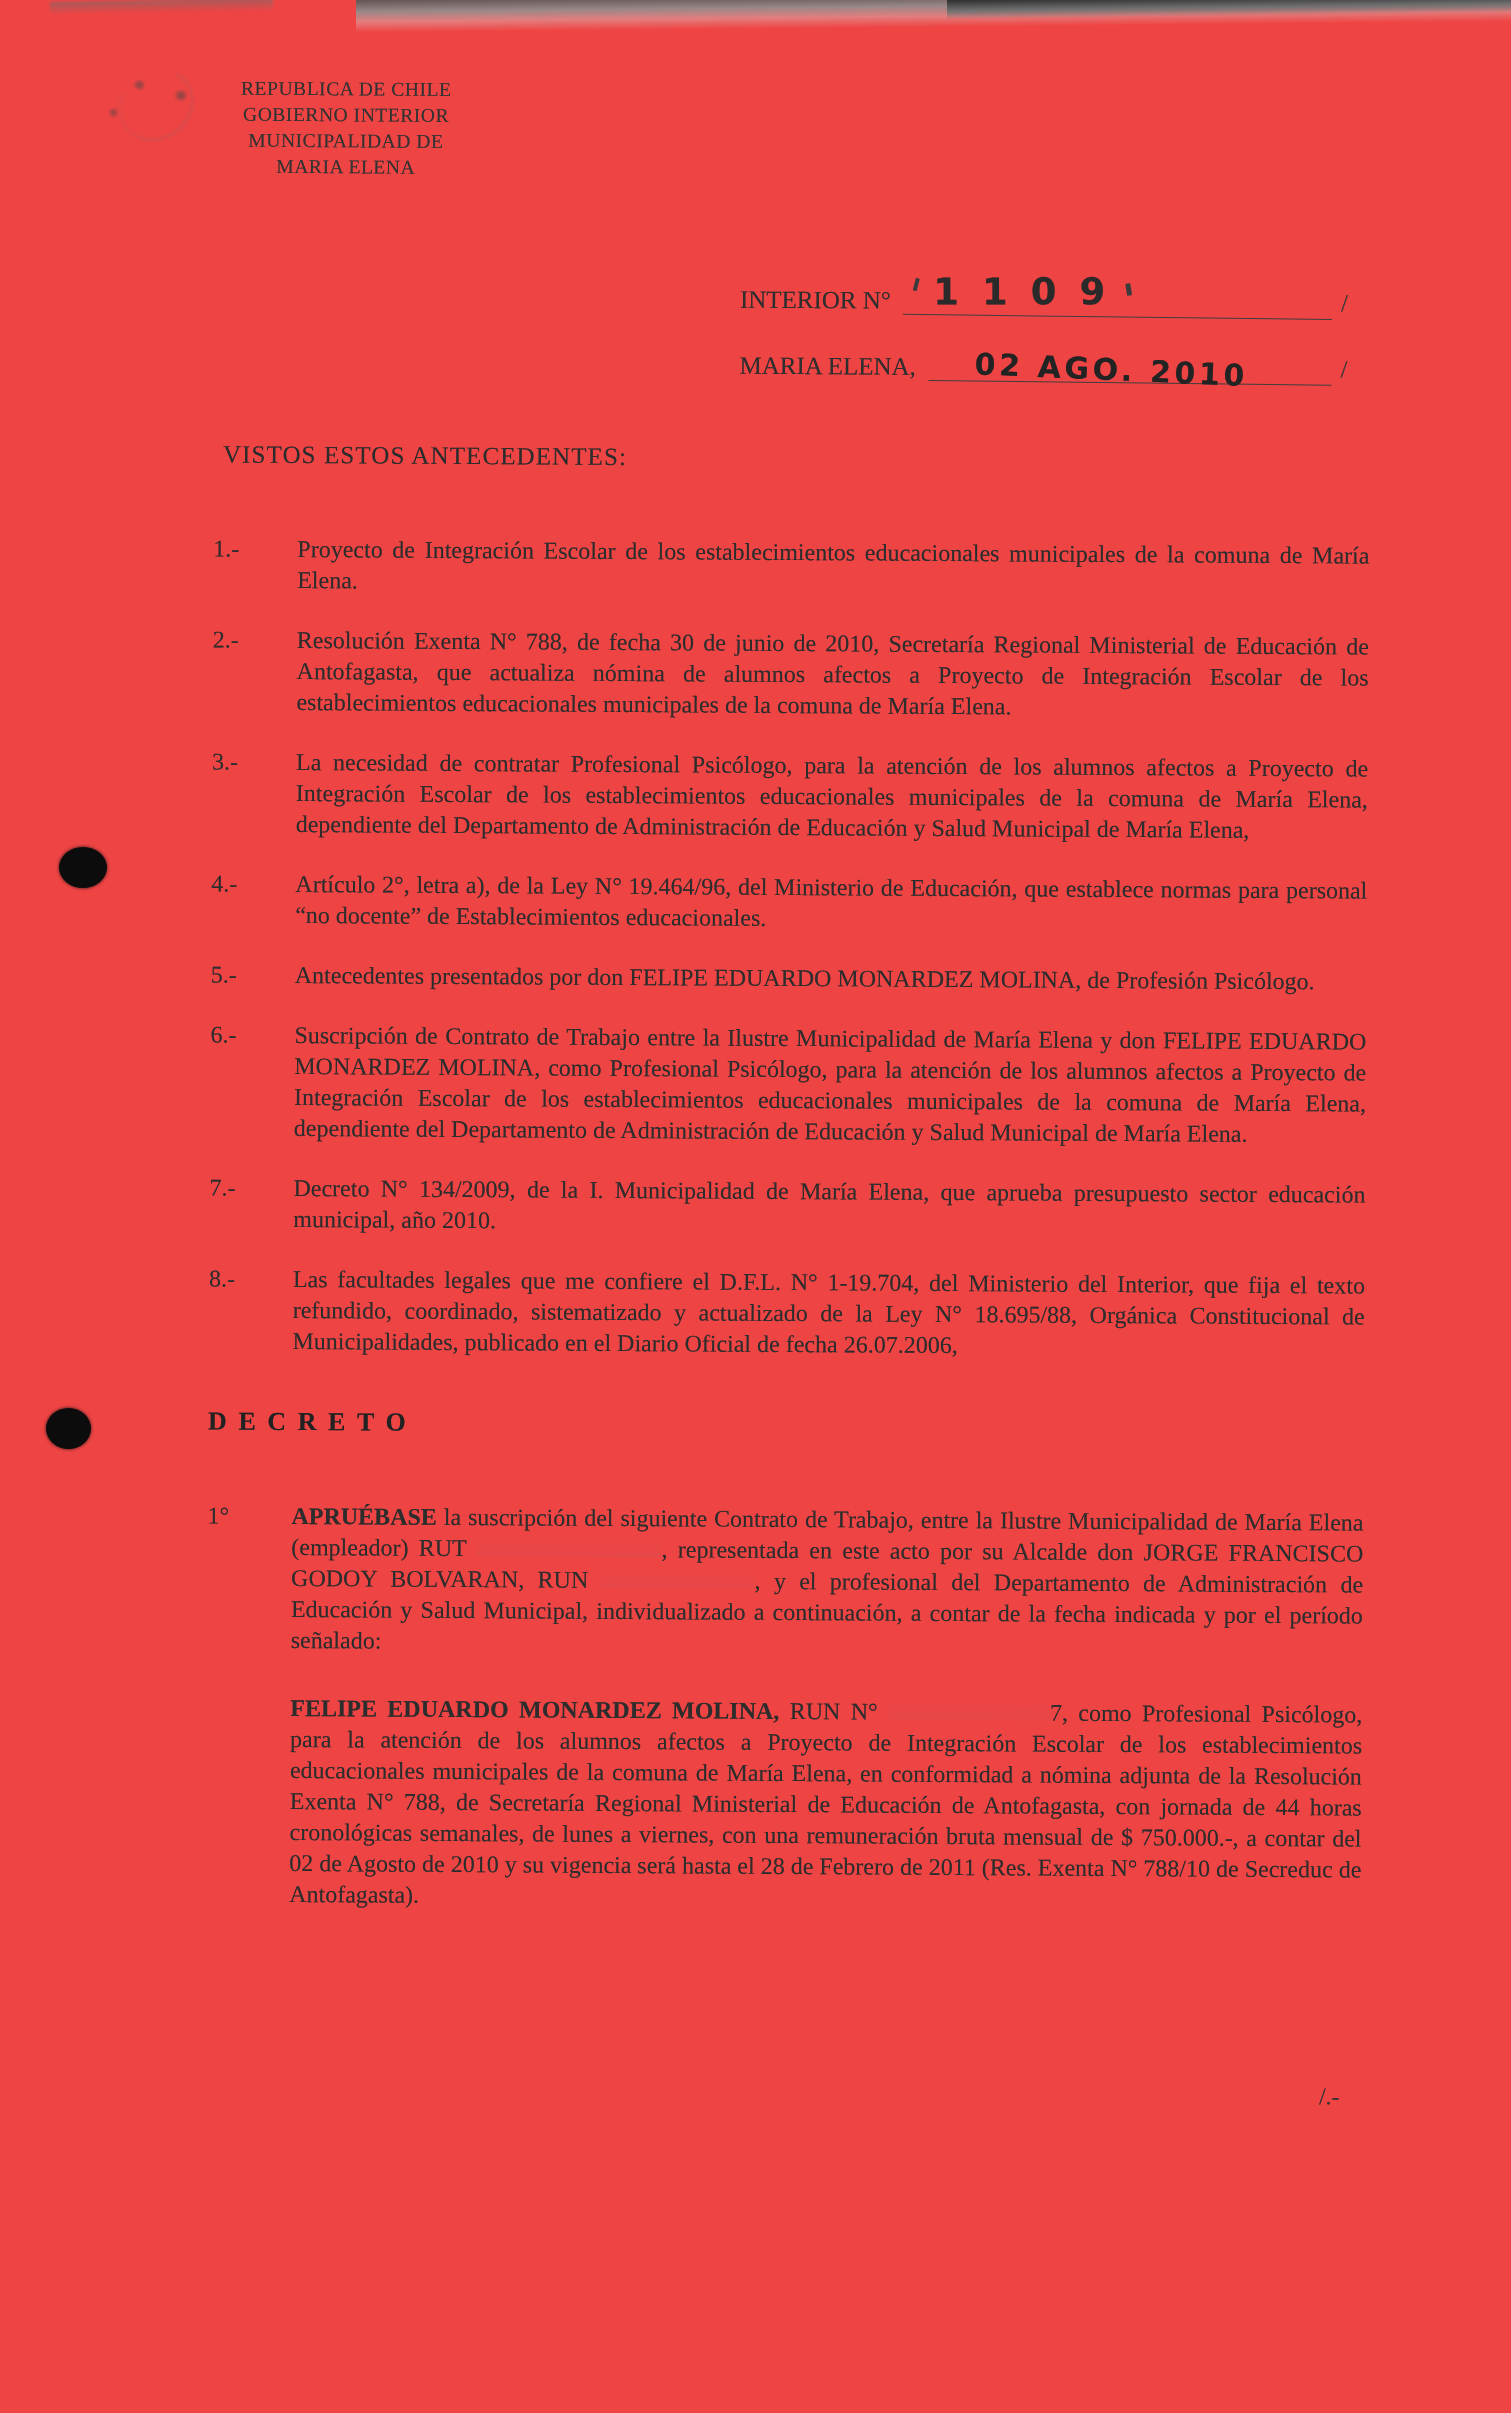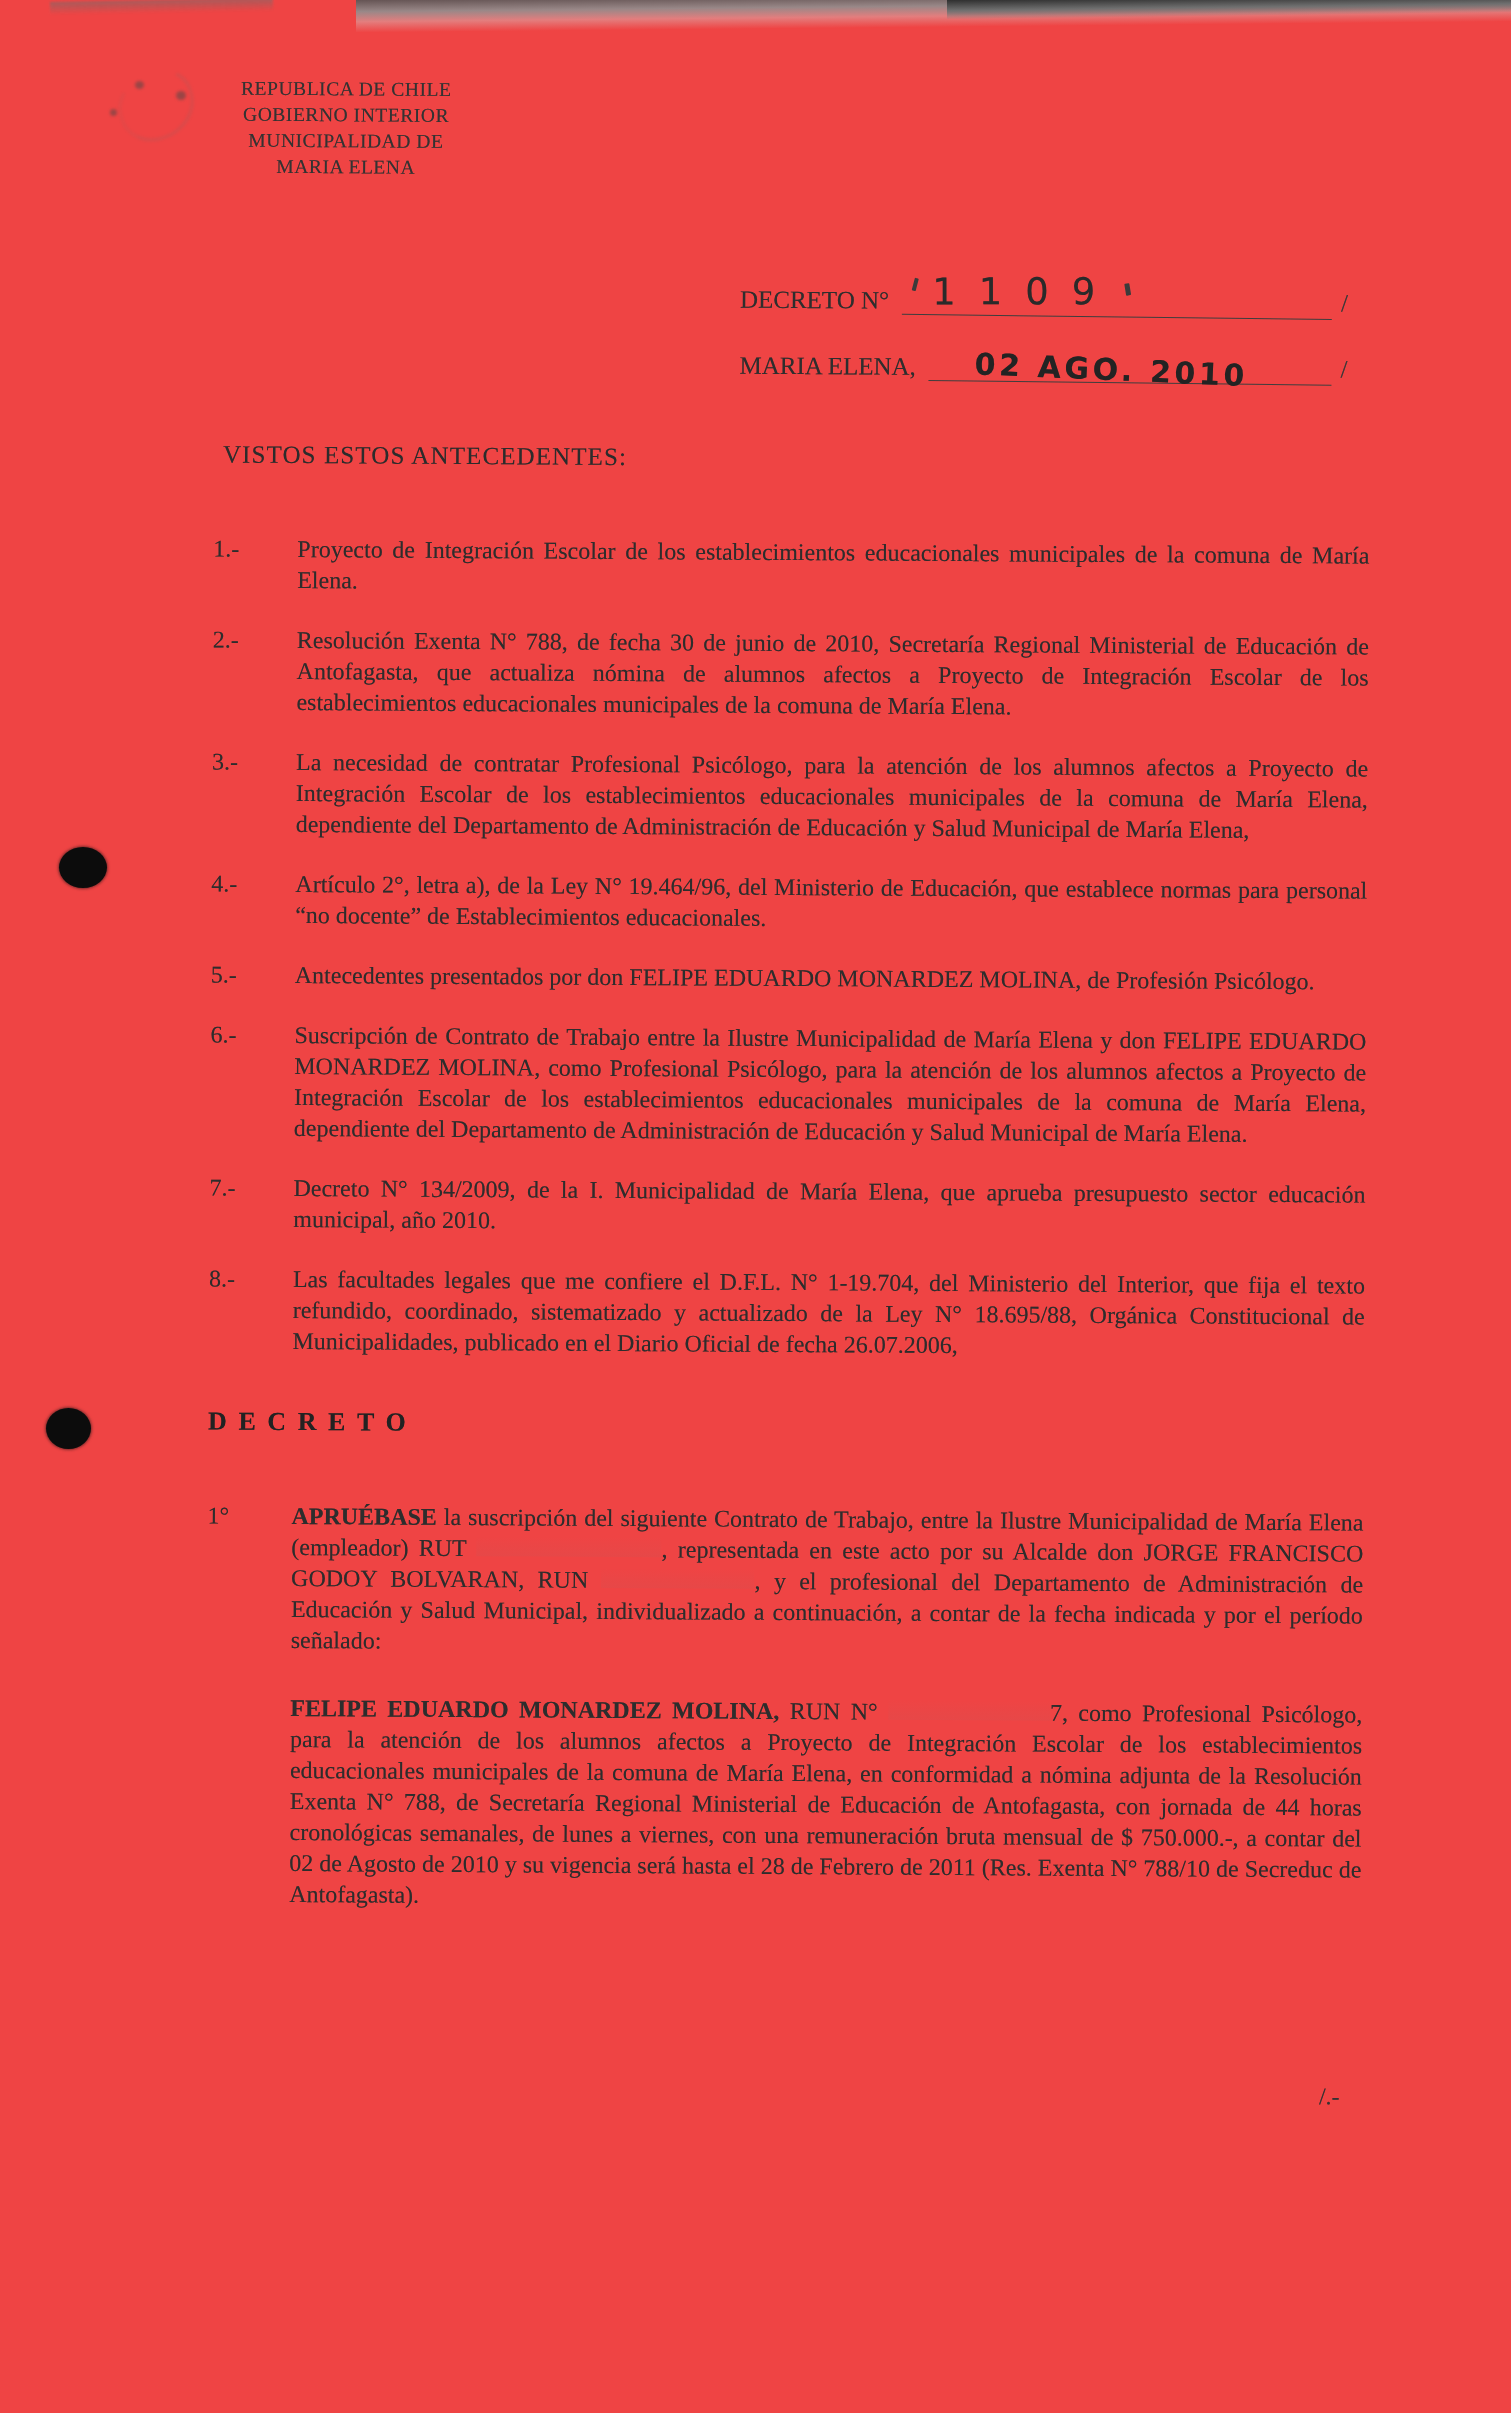--- a/index.html
+++ b/index.html
@@ -73,21 +73,21 @@
   .hlabel{white-space:nowrap;padding-right:12.5px;}
   .hline{
     flex:1;position:relative;height:43px;
     border-bottom:1.8px solid #3e3e3e;
     transform:rotate(0.35deg);transform-origin:left bottom;
   }
   .hslash{padding-left:9px;color:#3a3a3a;}
   .stamp{font-family:"DejaVu Sans","Liberation Sans",sans-serif;white-space:nowrap;}
   .number-stamp{
     position:absolute;left:30px;bottom:1.8px;
-    font-size:37px;font-weight:400;letter-spacing:23px;color:#2a2a2a;
+    font-size:37px;font-weight:700;letter-spacing:23px;color:#2a2a2a;
     transform:rotate(-0.8deg);
   }
   .date-stamp{
     position:absolute;left:46px;bottom:-5.3px;
     font-size:30px;font-weight:700;letter-spacing:3.6px;color:#232323;
     transform:rotate(1.8deg);
   }
   .noise{position:absolute;background:#3b3b3b;border-radius:0.9px;}
   .n1{left:10.7px;bottom:23px;width:3.6px;height:13.4px;transform:rotate(14deg);}
   .n2{left:223px;bottom:21.4px;width:4.5px;height:11.6px;transform:rotate(-10deg);}
@@ -139,21 +139,21 @@
 
     <div class="letterhead">
       <div>REPUBLICA DE CHILE</div>
       <div>GOBIERNO INTERIOR</div>
       <div>MUNICIPALIDAD DE</div>
       <div>MARIA ELENA</div>
     </div>
 
     <div class="header-block">
       <div class="hrow">
-        <span class="hlabel">DECRETO N°</span>
+        <span class="hlabel">INTERIOR N°</span>
         <span class="hline">
           <span class="noise n1"></span>
           <span class="stamp number-stamp">1109</span>
           <span class="noise n2"></span>
         </span>
         <span class="hslash">/</span>
       </div>
       <div class="hrow second">
         <span class="hlabel">MARIA ELENA,</span>
         <span class="hline">

